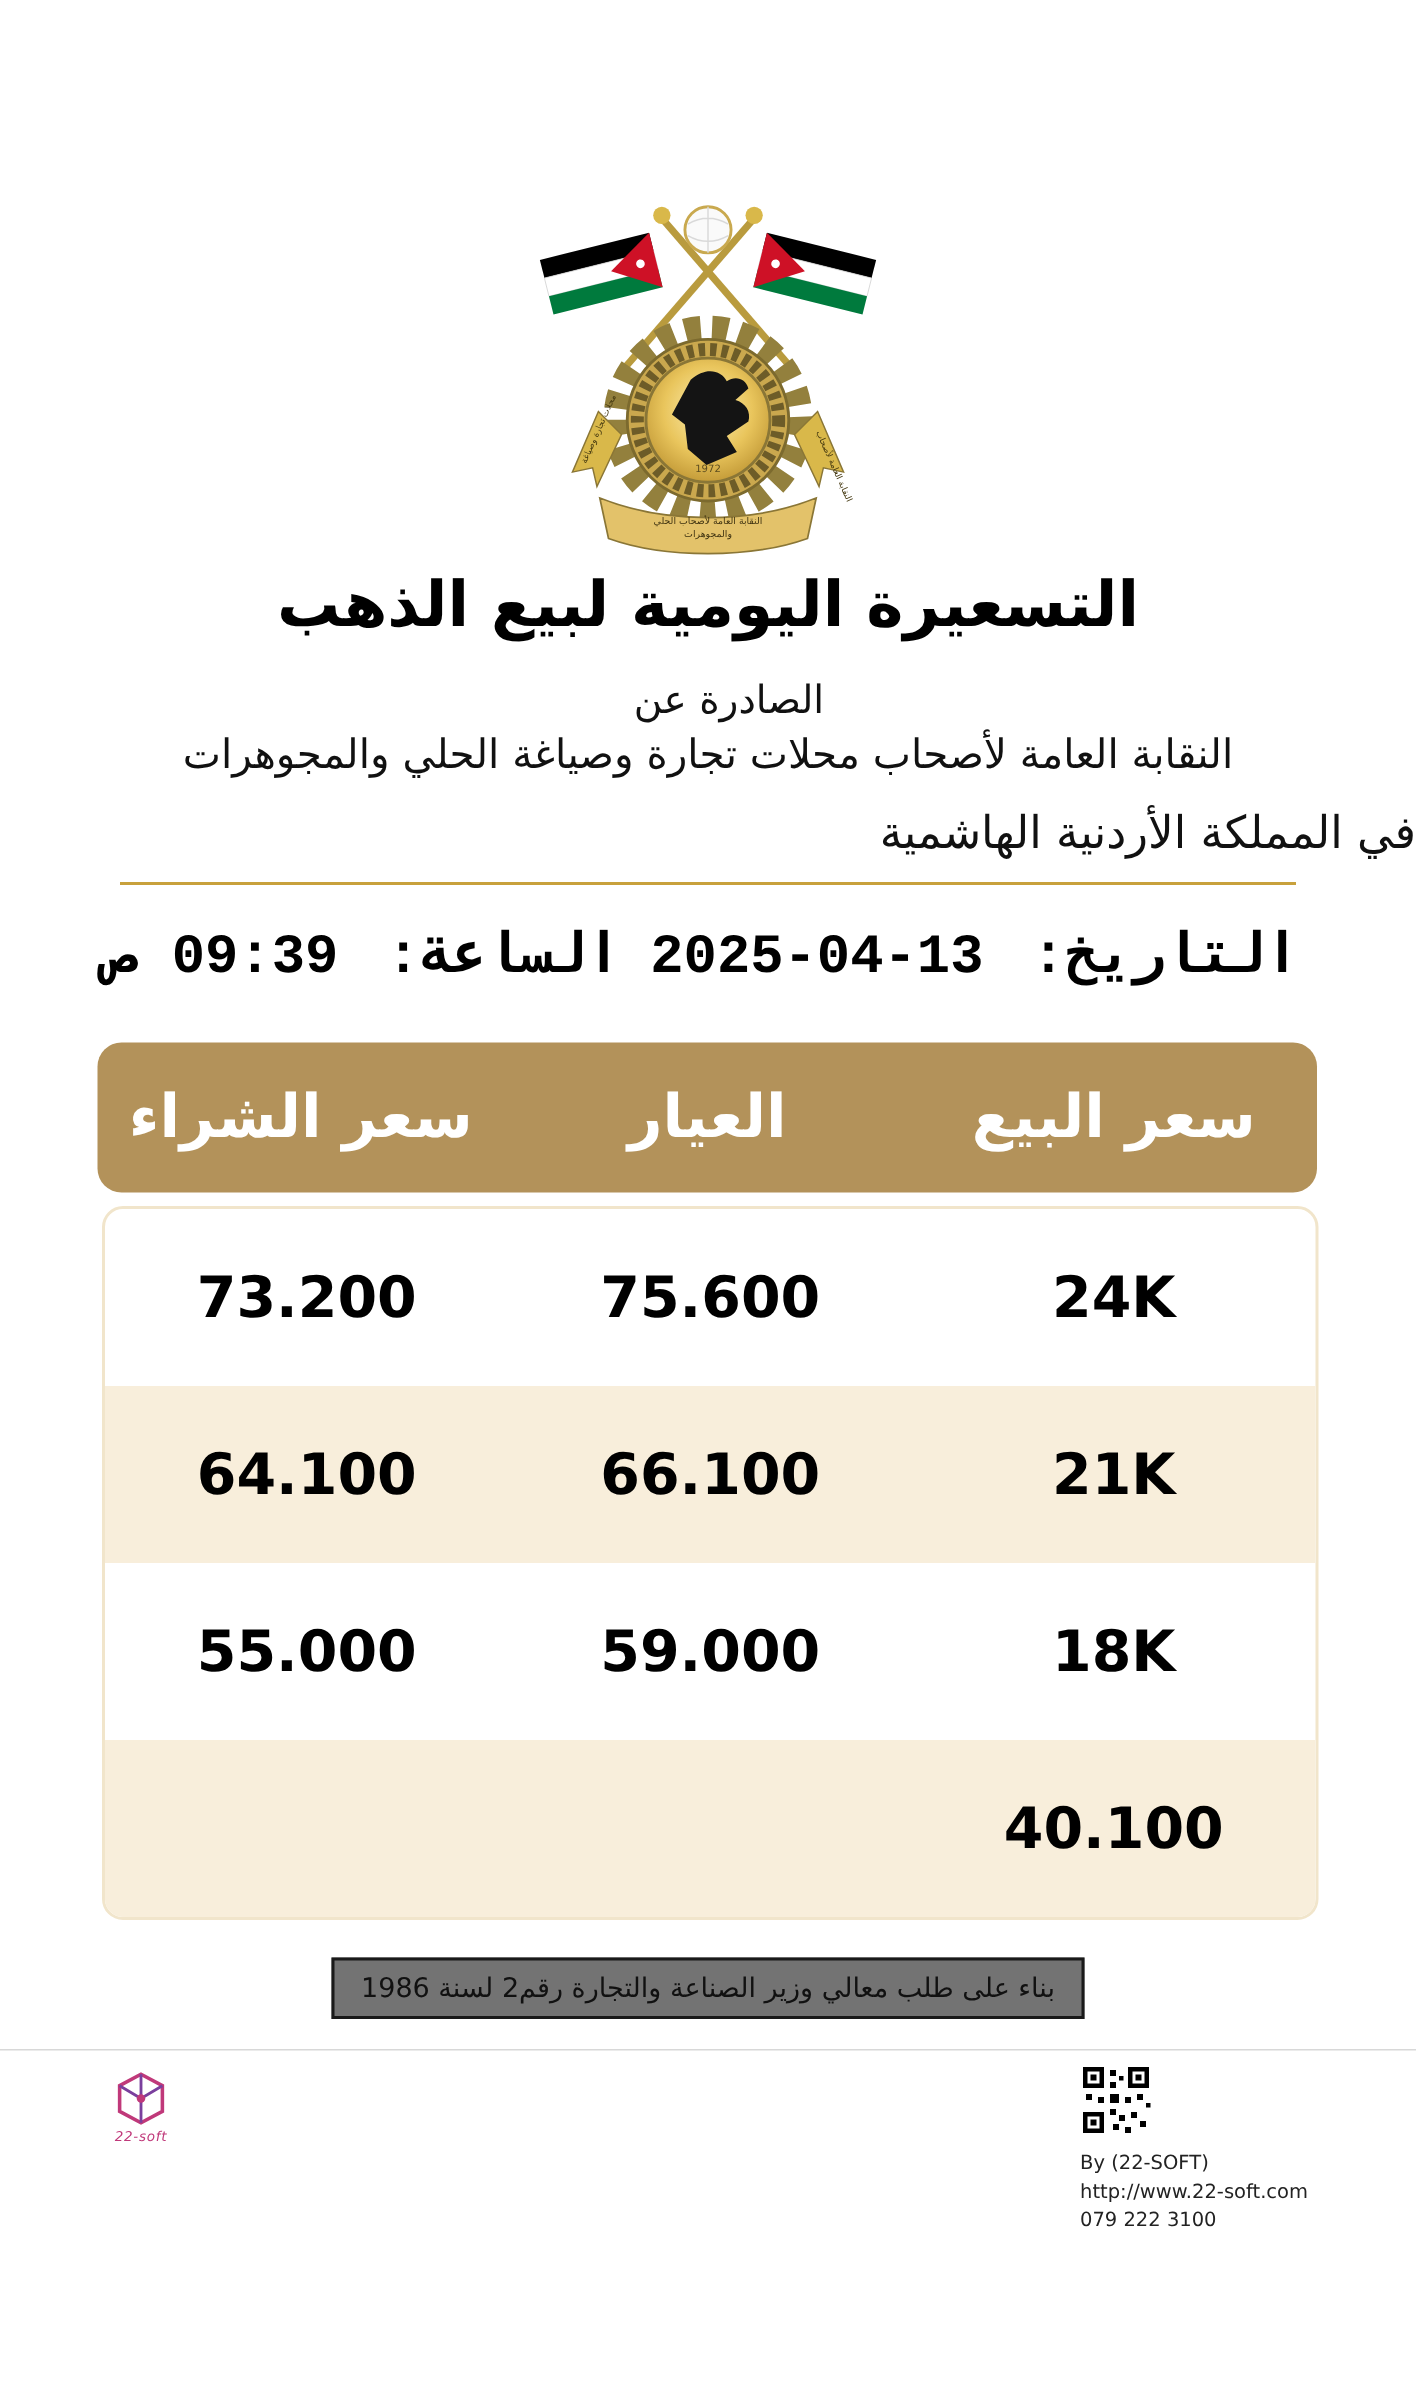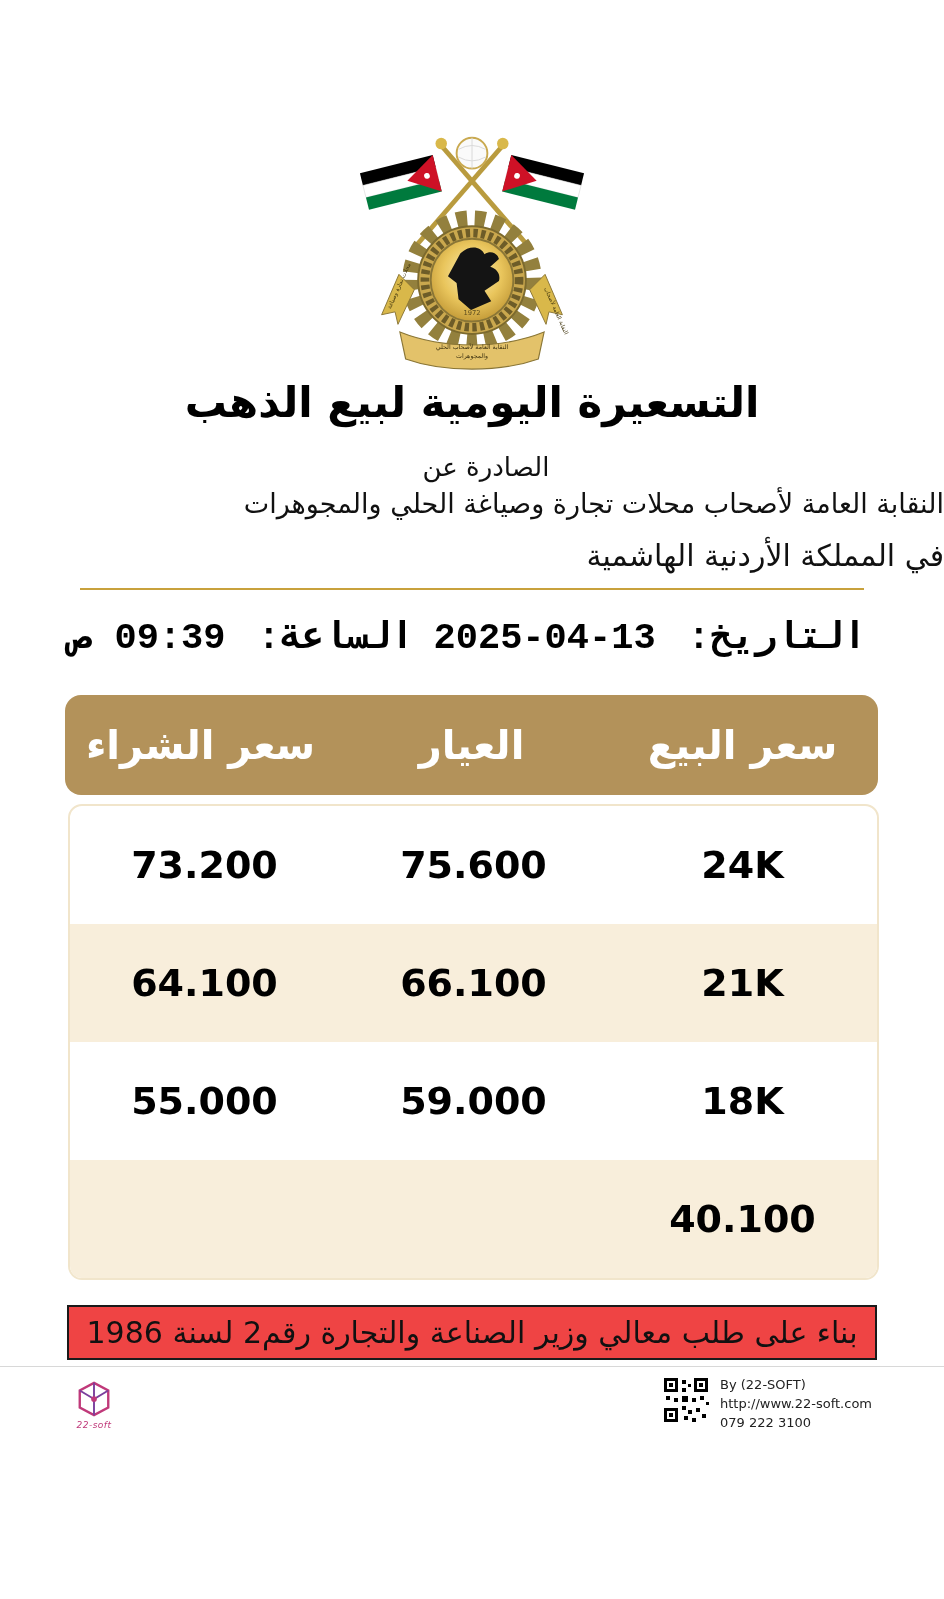--- a/index.html
+++ b/index.html
@@ -4,21 +4,21 @@
 <style>
   html,body{margin:0;padding:0;}
   body{background:#ffffff;font-family:"DejaVu Sans", sans-serif;}
   .page{position:relative;width:944px;height:1599px;background:#ffffff;margin:0 auto;overflow:hidden;}
 
   .logo-wrap{position:absolute;top:128px;left:0;right:0;display:flex;justify-content:center;}
 
   .page-title{position:absolute;top:378px;left:0;right:0;text-align:center;
     font-size:42px;font-weight:700;color:#000;direction:rtl;}
   .issued1{position:absolute;top:452px;left:0;right:0;text-align:center;font-size:26px;color:#111;direction:rtl;padding-left:28px;}
-  .issued2{position:absolute;top:488px;left:0;right:0;font-size:27px;color:#111;direction:rtl;}
+  .issued2{position:absolute;top:488px;left:0;right:0;text-align:center;font-size:27px;color:#111;direction:rtl;}
   .issued3{position:absolute;top:538px;left:0;right:0;text-align:right;font-size:30px;color:#111;direction:rtl;}
 
   .gold-line{position:absolute;top:588px;left:80px;right:80px;height:2px;background:#c8a13c;}
 
   .meta-row{position:absolute;top:614px;left:70px;right:78px;display:flex;
     justify-content:space-between;direction:rtl;font-size:37px;font-weight:700;color:#000;}
   .meta-pair{white-space:nowrap;font-family:Liberation Mono, monospace;}
   .meta-pair .lbl{margin-left:10px;}
 
   .price-header{position:absolute;top:695px;left:65px;width:813px;height:100px;
@@ -26,28 +26,28 @@
     align-items:center;direction:rtl;color:#fff;font-size:40px;font-weight:700;text-align:center;}
 
   .price-body{position:absolute;top:804px;left:68px;width:807px;
     border:2px solid #f1e5cb;border-radius:14px;overflow:hidden;background:#fff;}
   .price-row{height:118px;display:grid;grid-template-columns:1fr 1fr 1fr;
     align-items:center;direction:rtl;text-align:center;
     font-size:38px;font-weight:700;color:#000;}
   .price-row.alt{background:#f8eedb;}
 
   .footnote{position:absolute;top:1305px;left:0;right:0;display:flex;justify-content:center;}
-  .footnote-box{border:2px solid #1a1a1a;padding:8px 18px;font-size:30px;color:#111;direction:rtl;background:#ef4444;}
+  .footnote-box{border:2px solid #1a1a1a;padding:8px 18px;font-size:18px;color:#111;direction:rtl;background:#737373;}
 
   .footer-divider{position:absolute;top:1366px;left:0;right:0;height:1px;background:#d8d8d8;}
 
   .footer-left{position:absolute;top:1380px;left:75px;display:flex;flex-direction:column;align-items:center;}
   .soft22-word{font-size:9px;color:#c0397a;margin-top:2px;letter-spacing:0.5px;font-style:italic;}
 
-  .footer-right{position:absolute;top:1376px;right:72px;display:flex;gap:10px;align-items:flex-start;}
+  .footer-right{position:absolute;top:1376px;right:72px;display:flex;flex-direction:column;gap:10px;align-items:flex-start;}
   .footer-text{display:flex;flex-direction:column;font-size:13px;color:#222;line-height:1.45;}
 </style>
 </head>
 <body>
 
 <div class="page">
 
   <div class="logo-wrap">
     <svg viewBox="0 0 260 270" width="250" height="260">
       <defs>

